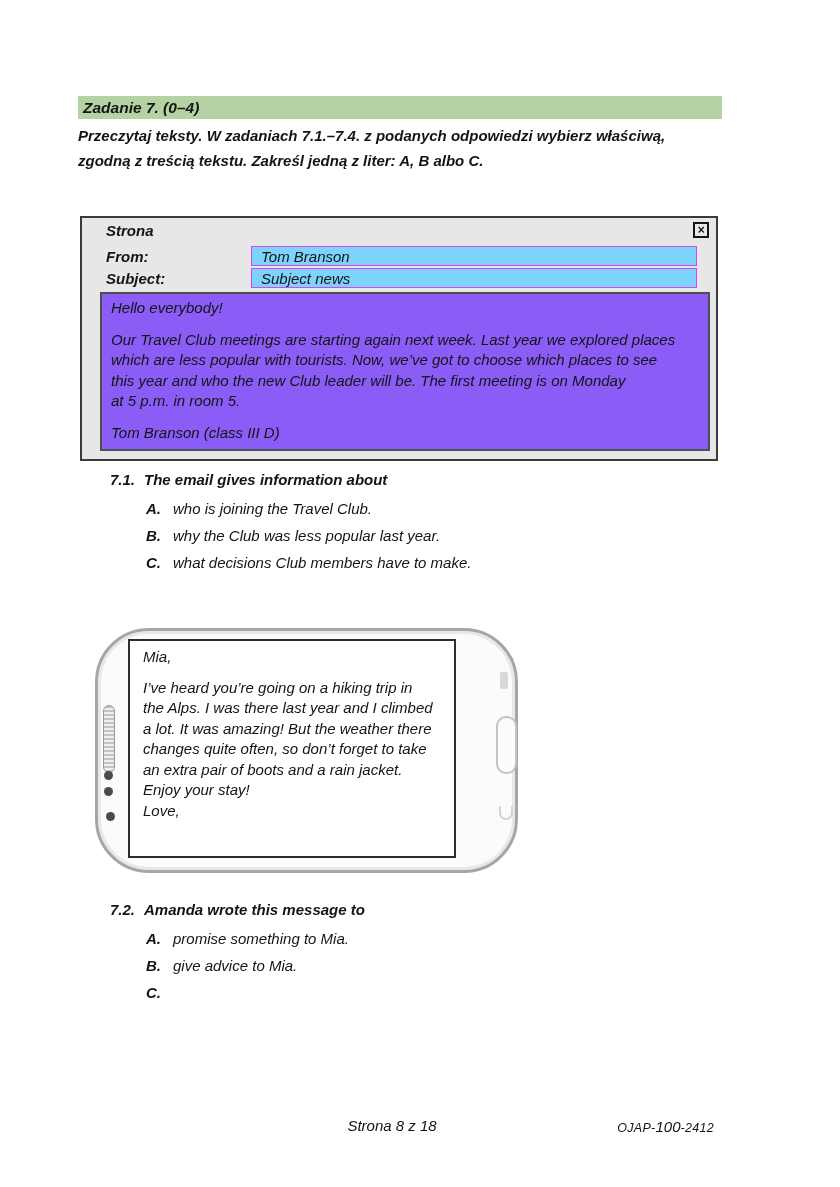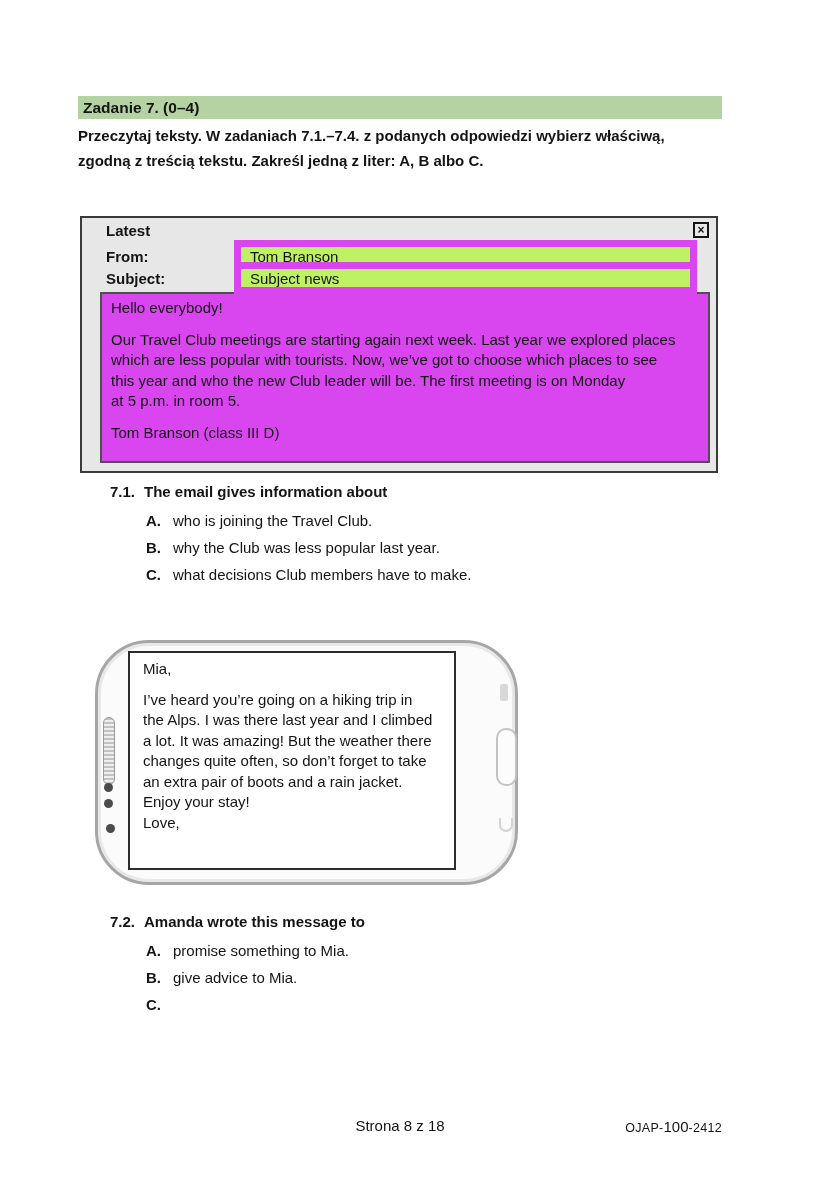--- a/index.html
+++ b/index.html
@@ -1,43 +1,43 @@
 <!DOCTYPE html>
 <html><head>
 <meta charset="utf-8">
 <style>
   * { margin:0; padding:0; box-sizing:content-box; }
   body { background:#fff; }
   .page { width:840px; height:1187px; position:relative; background:#ffffff;
-          font-family:"Liberation Sans", sans-serif; color:#141414; overflow:hidden; }
+          font-family:"Liberation Sans", sans-serif; color:#141414; overflow:hidden;font-style:italic; }
   .content { position:absolute; left:78px; top:96px; width:644px; }
 
   
   .task-header { height:23px; line-height:23px; padding-left:5px;
                  font-size:15.5px; font-weight:bold; }
   .instructions { margin-top:4px; width:682px; font-size:15px; font-weight:bold;
                   line-height:25px; white-space:pre-line; }
 
   
   .email-window { margin-top:43px; margin-left:2px; width:634px;
                   border:2px solid #3a3a3a; background:#e7e7e7; }
   .email-titlebar { position:relative; height:23px; padding:4px 8px 0 24px;
                     font-size:15px; font-weight:bold; }
   .close-box { position:absolute; right:7px; top:4px; width:12px; height:12px;
                border:2px solid #141414; display:flex; align-items:center;
                justify-content:center; font-size:12px; font-weight:bold;
                line-height:1; cursor:default; background:#e7e7e7; }
   .field-row { display:flex; align-items:center; height:22px; padding:0 19px 0 24px;gap:32px; }
   .field-label { width:96px; font-size:15px; font-weight:bold; }
-  .field-input { flex:1; height:18px; background:#bef264; border:7px solid #d946ef;
-                 font-size:15px; display:flex; align-items:center; padding:0 9px; }
-  .email-body { margin:3px 6px 8px 18px; background:#d946ef; border:2px solid #4f4f4f;
+  .field-input { flex:1; height:18px; background:#7dd3fc; border:1px solid #d946ef;
+                 font-size:15px; display:flex; align-items:center; padding:0 9px;margin-left:17px; }
+  .email-body { margin:3px 6px 8px 18px; background:#8b5cf6; border:2px solid #4f4f4f;
                 padding:4px 2px 6px 9px; font-size:15px; line-height:20.5px; }
   .email-body p { margin:0 0 11px 0; }
-  .email-body p:last-child { margin-bottom:12px; }
+  .email-body p:last-child { margin-bottom:0; }
   .preline { white-space:pre-line; }
 
   
   .question { font-size:15px;margin-left:32px; }
   .q-71 { margin-top:8px; }
   .q-72 { margin-top:26px; }
   .q-stem { display:flex; font-weight:bold; margin-bottom:5px; line-height:21px; }
   .q-num { width:34px; }
   .q-option { display:flex; margin-left:36px; line-height:27px; }
   .opt-letter { width:27px; font-weight:bold; }
@@ -58,42 +58,42 @@
   .cam-dot { position:absolute; width:9px; height:9px; border-radius:50%; background:#4b4b4b; }
   .dot1 { left:9px; top:143px; } .dot2 { left:9px; top:159px; } .dot3 { left:11px; top:184px; }
   .menu-btn { position:absolute; left:405px; top:44px; width:8px; height:17px;
               background:#d8d8d8; border-radius:2px; }
   .home-btn { position:absolute; left:401px; top:88px; width:17px; height:54px;
               border:2px solid #c3c3c3; border-radius:10px; background:#fcfcfc; }
   .back-btn { position:absolute; left:404px; top:178px; width:10px; height:12px;
               border:2px solid #d4d4d4; border-top:none; border-radius:0 0 7px 7px; }
 
   
-  .footer { position:absolute; left:78px; top:1117px; width:644px; height:22px; font-size:15px; }
+  .footer { position:absolute; left:70px; top:1117px; width:644px; height:22px; font-size:15px; }
   .page-num { position:absolute; left:0; right:0; text-align:center; }
   .exam-code { position:absolute; right:0; top:1px; white-space:nowrap; }
   .code-small { font-size:12.5px; letter-spacing:0.3px; }
   .code-mid { font-size:15px; }
 </style>
 </head>
 <body>
 
 <div class="page">
   <div class="content">
 
     <div class="task-header" style="background-color: rgb(181, 210, 162);">
       <span>Zadanie 7. (0–4)</span>
     </div>
 
     <div class="instructions">Przeczytaj teksty. W zadaniach 7.1.–7.4. z podanych odpowiedzi wybierz właściwą,
 zgodną z treścią tekstu. Zakreśl jedną z liter: A, B albo C.</div>
 
     <div class="email-window">
       <div class="email-titlebar">
-        <span>Latest</span>
+        <span>Strona</span>
         <span class="close-box">×</span>
       </div>
       <div class="field-row">
         <span class="field-label">From:</span>
         <div class="field-input">Tom Branson</div>
       </div>
       <div class="field-row">
         <span class="field-label">Subject:</span>
         <div class="field-input">Subject news</div>
       </div>

